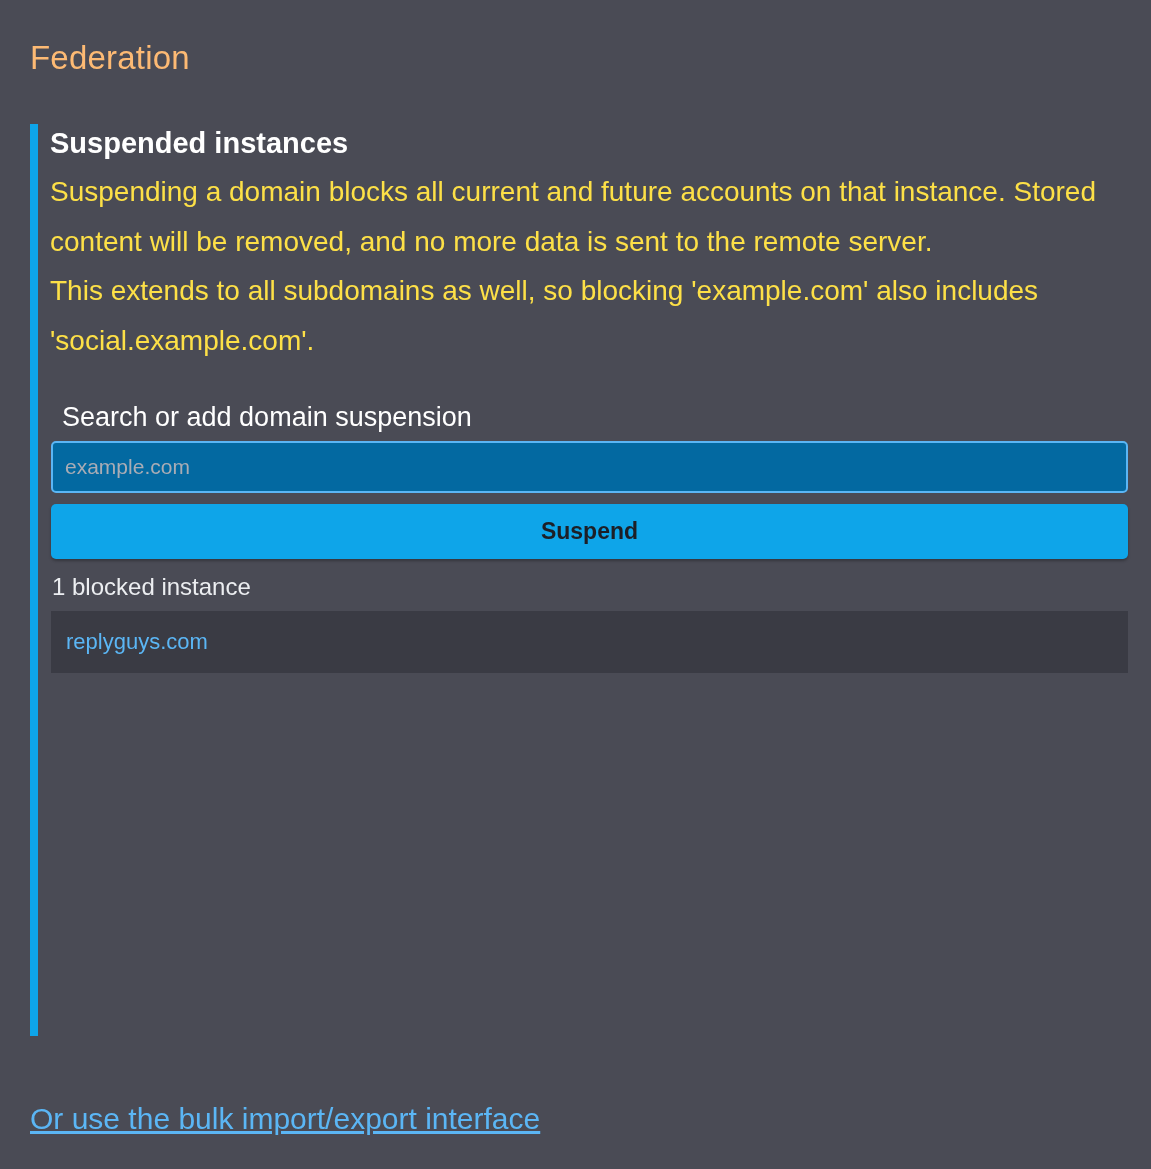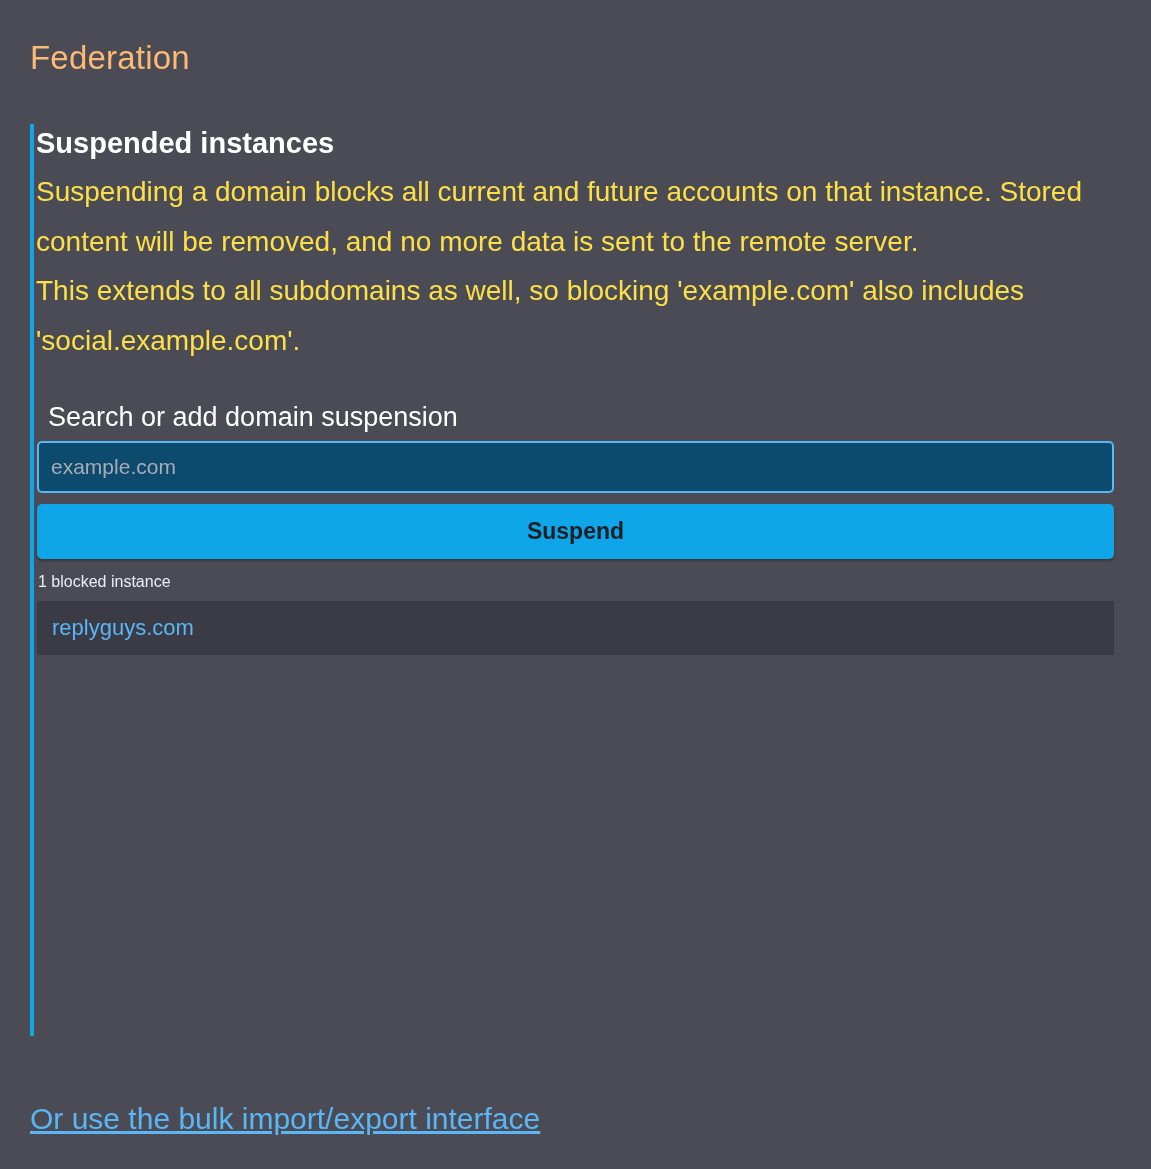--- a/index.html
+++ b/index.html
@@ -25,22 +25,22 @@
     font-size: 33px;
     font-weight: normal;
     color: #fdba74;
     letter-spacing: 0.2px;
     margin: 8px 0 0 0;
     line-height: 1.2;
   }
 
   .panel {
     margin-top: 46px;
-    border-left: 4px solid #0ea5e9;
-    padding-left: 2px;
+    border-left: 8px solid #0ea5e9;
+    padding-left: 12px;
     height: 912px;
     box-sizing: border-box;
   }
 
   .panel-title {
     font-size: 29px;
     font-weight: bold;
     color: #ffffff;
     margin: 0 0 4px 0;
     line-height: 1.35;
@@ -62,21 +62,21 @@
     margin-top: 36px;
     margin-bottom: 8px;
     margin-left: 12px;
   }
 
   .domain-input {
     display: block;
     width: 1077px;
     box-sizing: border-box;
     height: 52px;
-    background: #0c4a6e;
+    background: #0369a1;
     border: 2px solid #5bb6f5;
     border-radius: 5px;
     color: #f2f3f5;
     font-size: 21px;
     font-family: "Liberation Sans", sans-serif;
     padding: 0 12px;
     outline: none;
     margin-left: 1px;
   }
   .domain-input::placeholder {
@@ -96,32 +96,32 @@
     border-radius: 5px;
     color: #1d1f26;
     font-size: 23px;
     font-weight: bold;
     font-family: "Liberation Sans", sans-serif;
     cursor: pointer;
     box-shadow: 0 2px 3px rgba(0,0,0,0.28);
   }
 
   .blocked-count {
-    font-size: 16px;
+    font-size: 24px;
     color: #eceef1;
     margin-top: 14px;
     margin-left: 2px;
   }
 
   .instance-row {
     margin-top: 10px;
     margin-left: 1px;
     width: 1077px;
     box-sizing: border-box;
-    height: 54px;
+    height: 62px;
     background: #3a3b44;
     display: flex;
     align-items: center;
     justify-content: space-between;
     padding: 0 15px;
   }
 
   .instance-domain {
     font-size: 22px;
     color: #5bb6f5;

